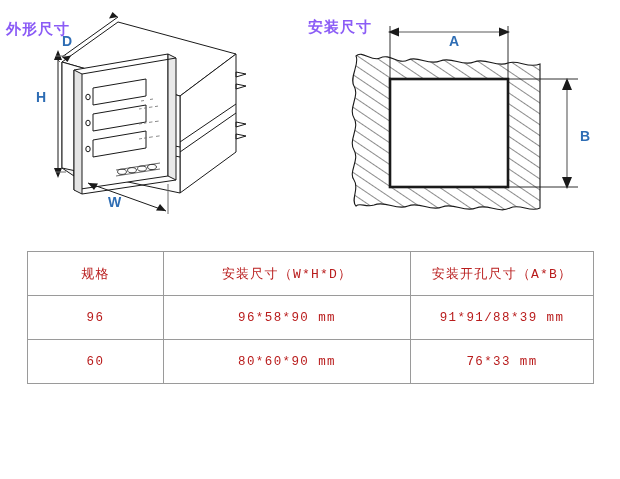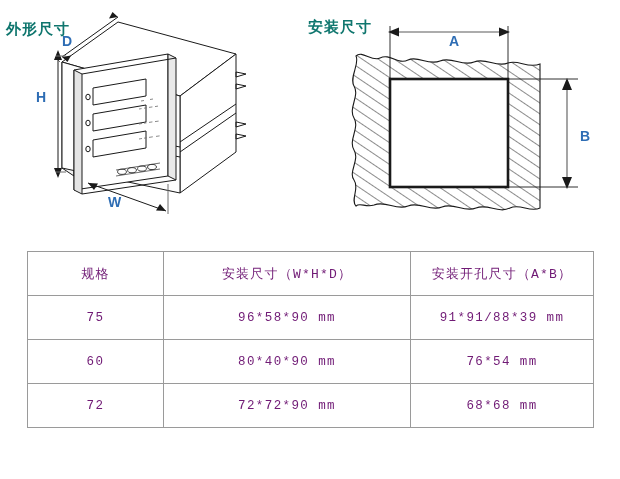--- a/index.html
+++ b/index.html
@@ -7,21 +7,21 @@
     width:620px;height:479px;
     background:#ffffff;
     font-family:"Liberation Sans","DejaVu Sans",sans-serif;
     position:relative;
     overflow:hidden;
   }
   .stage{position:absolute;left:0;top:0;width:620px;height:479px;}
 
   .heading{
     position:absolute;
-    color:#0f766e;
+    color:#8b5cf6;
     font-weight:bold;
     font-size:15px;
     letter-spacing:1px;
     white-space:nowrap;
   }
   #heading-outline{left:6px;top:20px;}
   #heading-mount{left:308px;top:18px;}
 
   .dimlabel{
     position:absolute;
@@ -44,21 +44,21 @@
     left:27px;top:251px;
     width:566px;
     border-collapse:collapse;
     table-layout:fixed;
   }
   .spec-table td{
     border:1px solid #9a9a9a;
     text-align:center;
     vertical-align:middle;
     height:41px;
-    color:#701a75;
+    color:#b91c1c;
     font-family:"Liberation Mono","DejaVu Sans Mono",monospace;
     font-size:12.5px;
     letter-spacing:1.4px;
     white-space:nowrap;
   }
   .spec-table td.head{
     font-size:13px;
     letter-spacing:1.2px;
   }
   .col-a{width:136px;}
@@ -247,30 +247,25 @@
         <col class="col-b">
         <col class="col-c">
     </colgroup>
     <tbody>
       <tr>
         <td class="head">规格</td>
         <td class="head">安装尺寸（W*H*D）</td>
         <td class="head">安装开孔尺寸（A*B）</td>
       </tr>
       <tr>
-        <td>75</td>
+        <td>96</td>
         <td>96*58*90 mm</td>
         <td>91*91/88*39 mm</td>
       </tr>
       <tr>
         <td>60</td>
-        <td>80*40*90 mm</td>
-        <td>76*54 mm</td>
-      </tr>
-      <tr>
-        <td>72</td>
-        <td>72*72*90 mm</td>
-        <td>68*68 mm</td>
+        <td>80*60*90 mm</td>
+        <td>76*33 mm</td>
       </tr>
     </tbody>
   </table>
 
 </div>
 
 </body></html>

